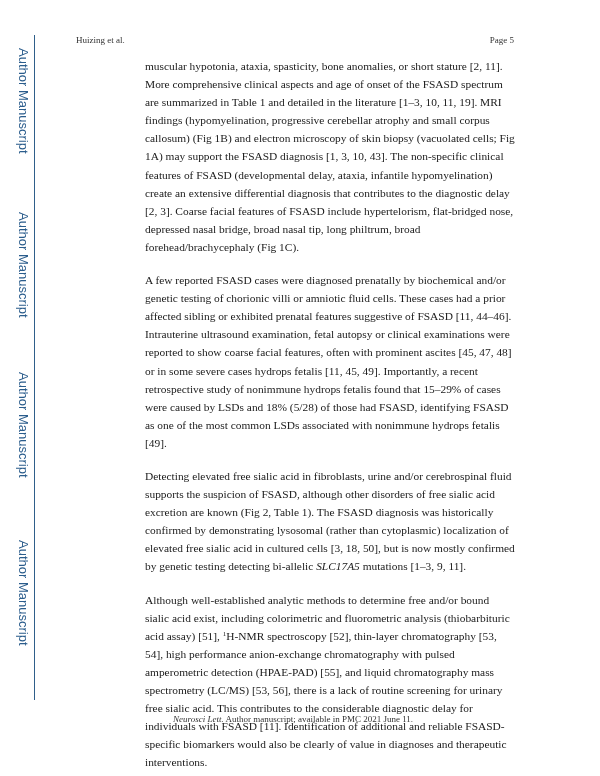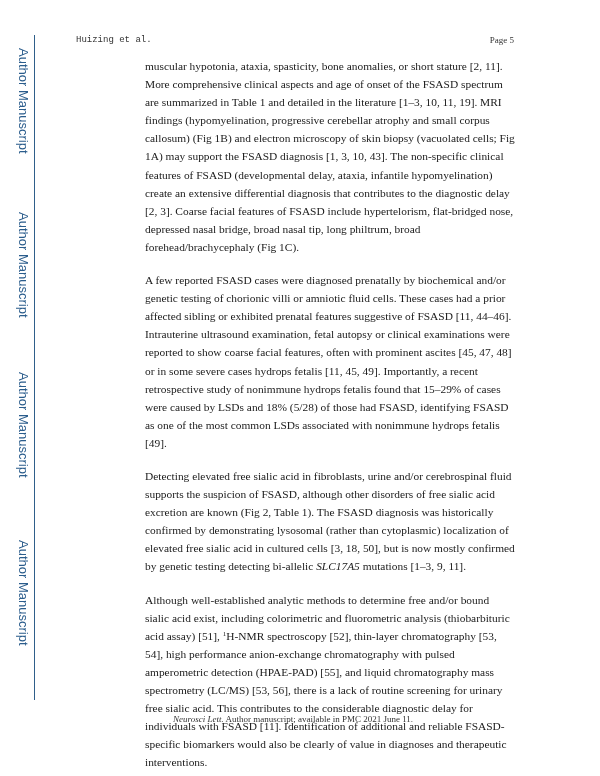--- a/index.html
+++ b/index.html
@@ -3,21 +3,21 @@
 <meta charset="utf-8">
 <style>
   html, body { margin: 0; padding: 0; background: #ffffff; }
   body { width: 600px; height: 776px; position: relative; overflow: hidden;
          font-family: "Liberation Serif", serif; color: #1a1a1a; }
   .side-line { position: absolute; left: 34px; top: 35px; width: 1px; height: 665px; background: #2f5f8a; }
   .side-label { position: absolute; left: 30px; width: 160px; height: 14px;
                 font-family: "Liberation Sans", sans-serif; font-size: 13px; color: #2b5d8c;
                 transform-origin: 0 0; transform: rotate(90deg); white-space: nowrap; line-height: 14px; }
   .running-head { position: absolute; top: 35px; font-size: 9px; color: #333; }
-  .rh-left { left: 76px; font-family: Liberation Mono, monospace; }
+  .rh-left { left: 76px; }
   .rh-right { right: 86px; }
   .body-text { position: absolute; left: 145px; top: 57px; width: 370px;
                font-size: 11.4px; line-height: 18.1px; color: #1a1a1a; }
   .body-text p { margin: 0 0 15px 0; }
   .footer { position: absolute; left: 173px; top: 714px; font-size: 9px; color: #333; }
   .footer i { font-style: italic; }
   i { font-style: italic; }
   sup { font-size: 7px; vertical-align: 4px; line-height: 0; }
 </style>
 </head>

